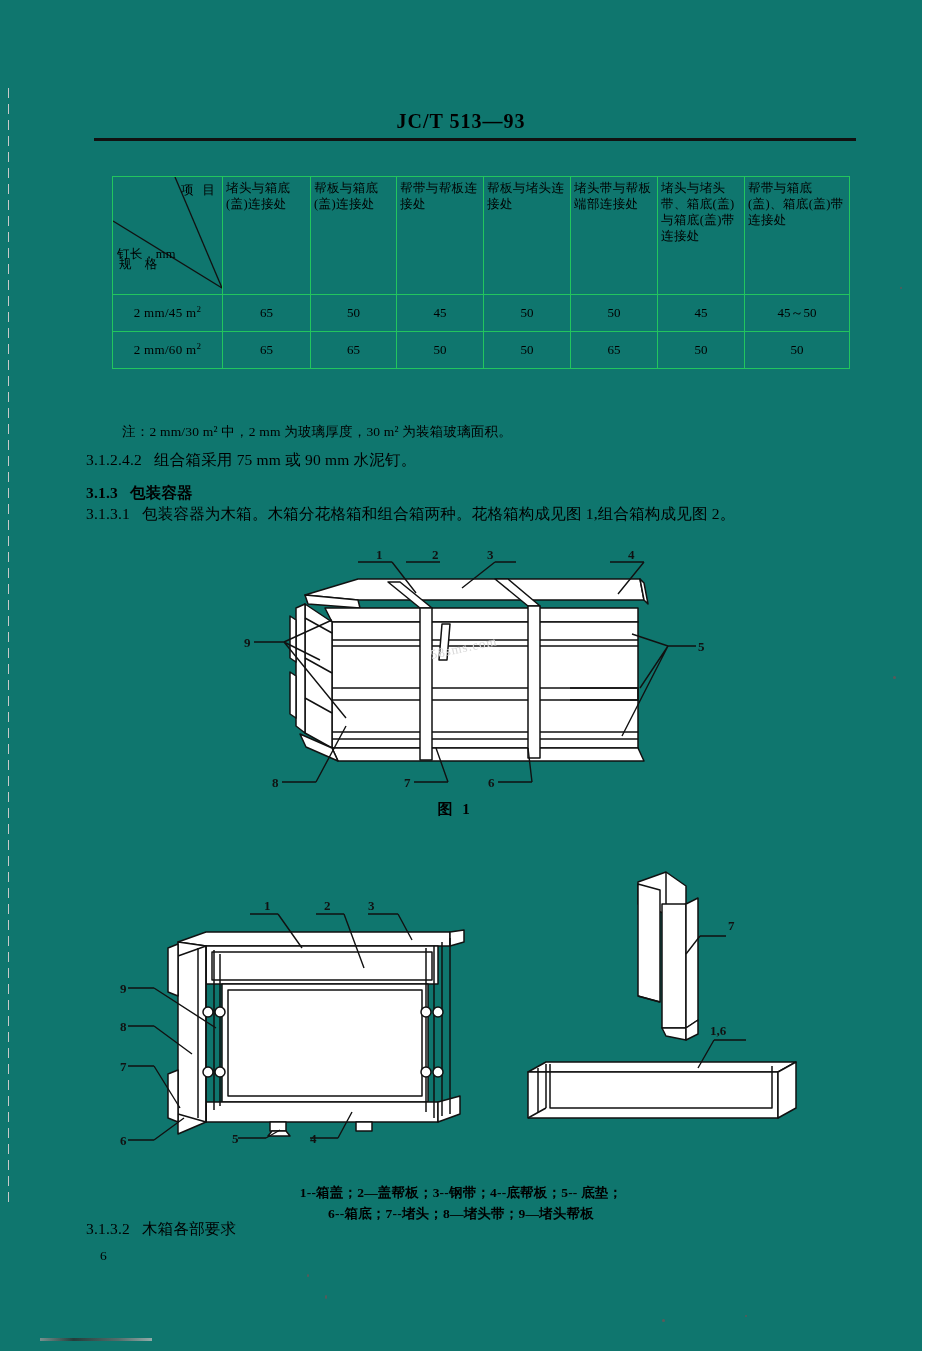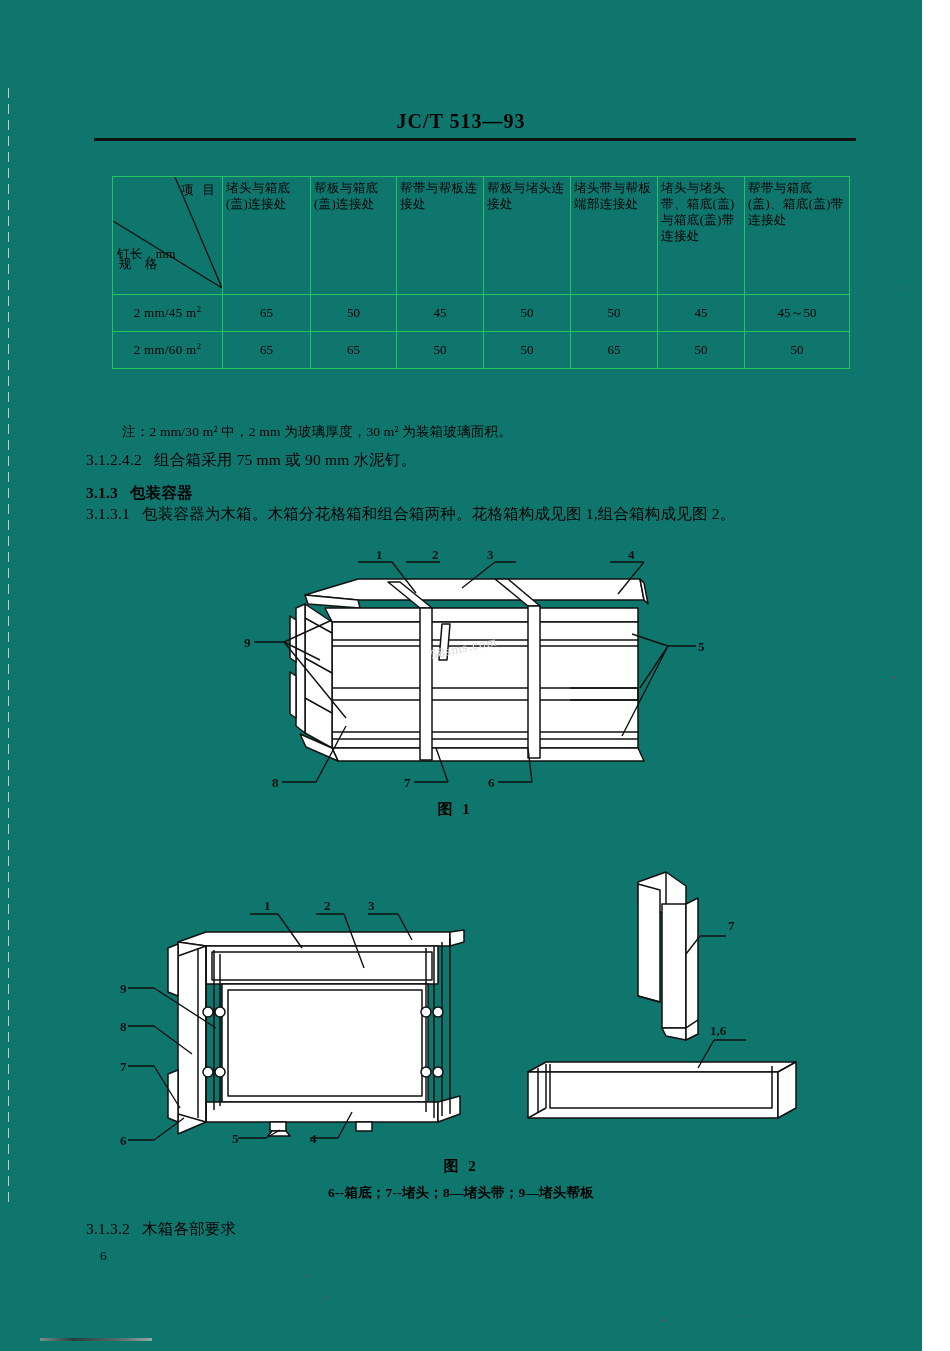--- a/index.html
+++ b/index.html
@@ -442,22 +442,22 @@
         <path d="M236 172 L204 172 M204 172 L188 200"></path>
       </g>
 
       <g class="fig-num" fill="#111" font-size="13" font-family="Liberation Serif, serif" font-weight="bold">
         <text x="218" y="62">7</text>
         <text x="200" y="167">1,6</text>
       </g>
     </svg>
   </div>
 
-  <div class="fig-cap fig2-cap">图 2</div>
   <div class="fig-legend fig2-leg">
+    <div>1--箱盖；2—盖帮板；3--钢带；4--底帮板；5-- 底垫；</div>
     <div>6--箱底；7--堵头；8—堵头带；9—堵头帮板</div>
   </div>
 
   <div class="para p-3132">
     <span class="num">3.1.3.2</span><span class="gap"></span><span>木箱各部要求</span>
   </div>
 
   <div class="pageno">6</div>
 
 </div>

